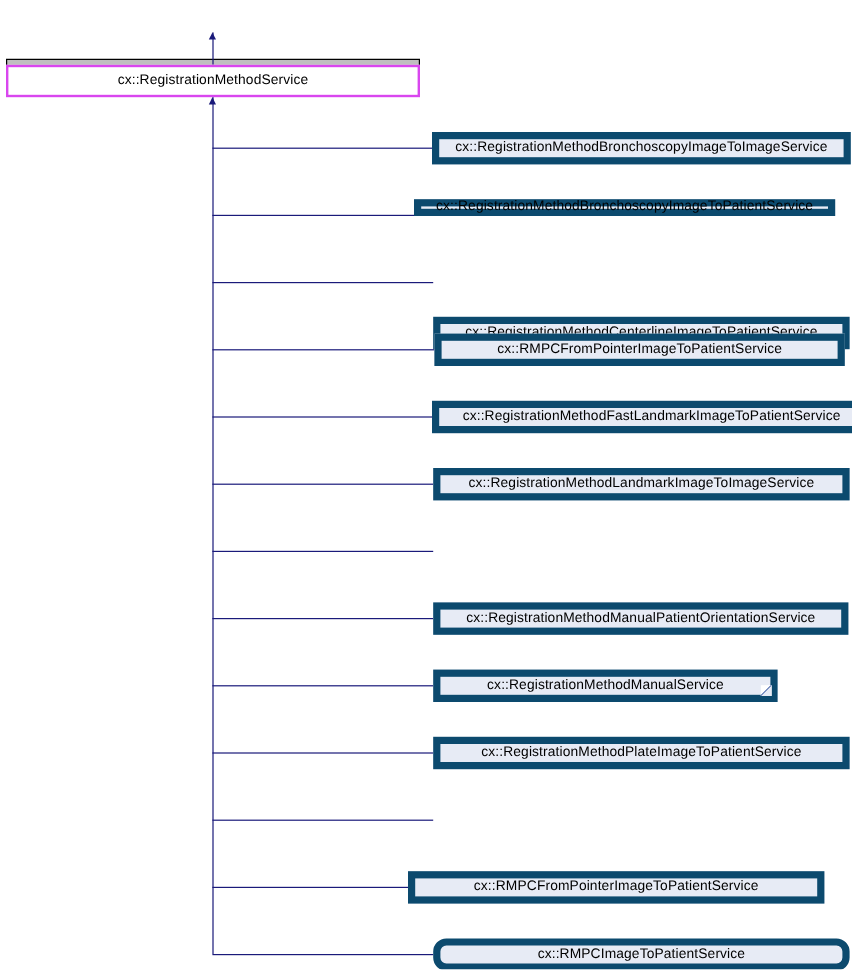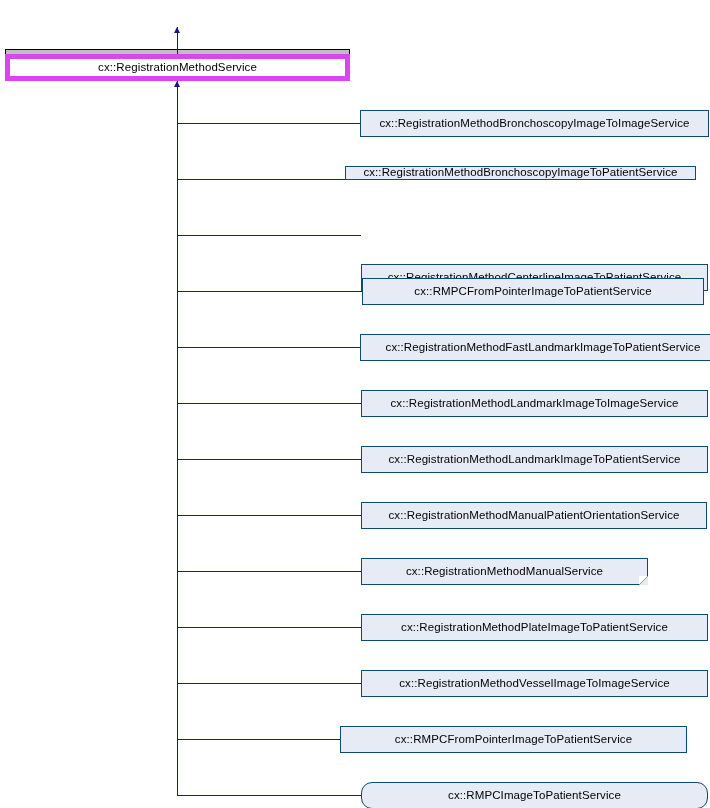--- a/index.html
+++ b/index.html
@@ -34,27 +34,27 @@
 
   
   .node.root {
     background: #bfbfbf;
     border: 1px solid #000000;
   }
 
   
   .node.base {
     background: #ffffff;
-    border: 5px solid #d946ef;
+    border: 2px solid #d946ef;
   }
 
   
   .node.derived {
     background: #e7ebf5;
-    border: 1px solid #0c4a6e;
+    border: 6px solid #0c4a6e;
   }
 
   
   .node.folded::after {
     content: "";
     position: absolute;
     right: -1px;
     bottom: -1px;
     width: 9px;
     height: 9px;
@@ -124,43 +124,37 @@
   <div class="node derived" style="left:360px; top:334px; width:366px; height:27px;">
     <span>cx::RegistrationMethodFastLandmarkImageToPatientService</span>
   </div>
 
   <div class="edge h" style="left:177px; top:403px; width:184px;"></div>
   <div class="node derived" style="left:361px; top:390px; width:347px; height:27px;">
     <span>cx::RegistrationMethodLandmarkImageToImageService</span>
   </div>
 
   <div class="edge h" style="left:177px; top:459px; width:184px;"></div>
-  <div class="node derived" style="left:361px; top:446px; width:347px; height:27px;">
-    <span>cx::RegistrationMethodLandmarkImageToPatientService</span>
-  </div>
 
   <div class="edge h" style="left:177px; top:515px; width:184px;"></div>
   <div class="node derived" style="left:361px; top:502px; width:346px; height:27px;">
     <span>cx::RegistrationMethodManualPatientOrientationService</span>
   </div>
 
   <div class="edge h" style="left:177px; top:571px; width:184px;"></div>
   <div class="node derived folded" style="left:361px; top:558px; width:287px; height:27px;">
     <span>cx::RegistrationMethodManualService</span>
   </div>
 
   <div class="edge h" style="left:177px; top:627px; width:184px;"></div>
   <div class="node derived" style="left:361px; top:614px; width:347px; height:27px;text-align:right;">
     <span>cx::RegistrationMethodPlateImageToPatientService</span>
   </div>
 
   <div class="edge h" style="left:177px; top:683px; width:184px;"></div>
-  <div class="node derived" style="left:361px; top:670px; width:347px; height:27px;">
-    <span>cx::RegistrationMethodVesselImageToImageService</span>
-  </div>
 
   <div class="edge h" style="left:177px; top:739px; width:184px;"></div>
   <div class="node derived" style="left:340px; top:726px; width:347px; height:27px;">
     <span>cx::RMPCFromPointerImageToPatientService</span>
   </div>
 
   <div class="edge h" style="left:177px; top:795px; width:184px;"></div>
   <div class="node derived" style="left:361px; top:782px; width:347px; height:27px;border-radius:11px;">
     <span>cx::RMPCImageToPatientService</span>
   </div>

